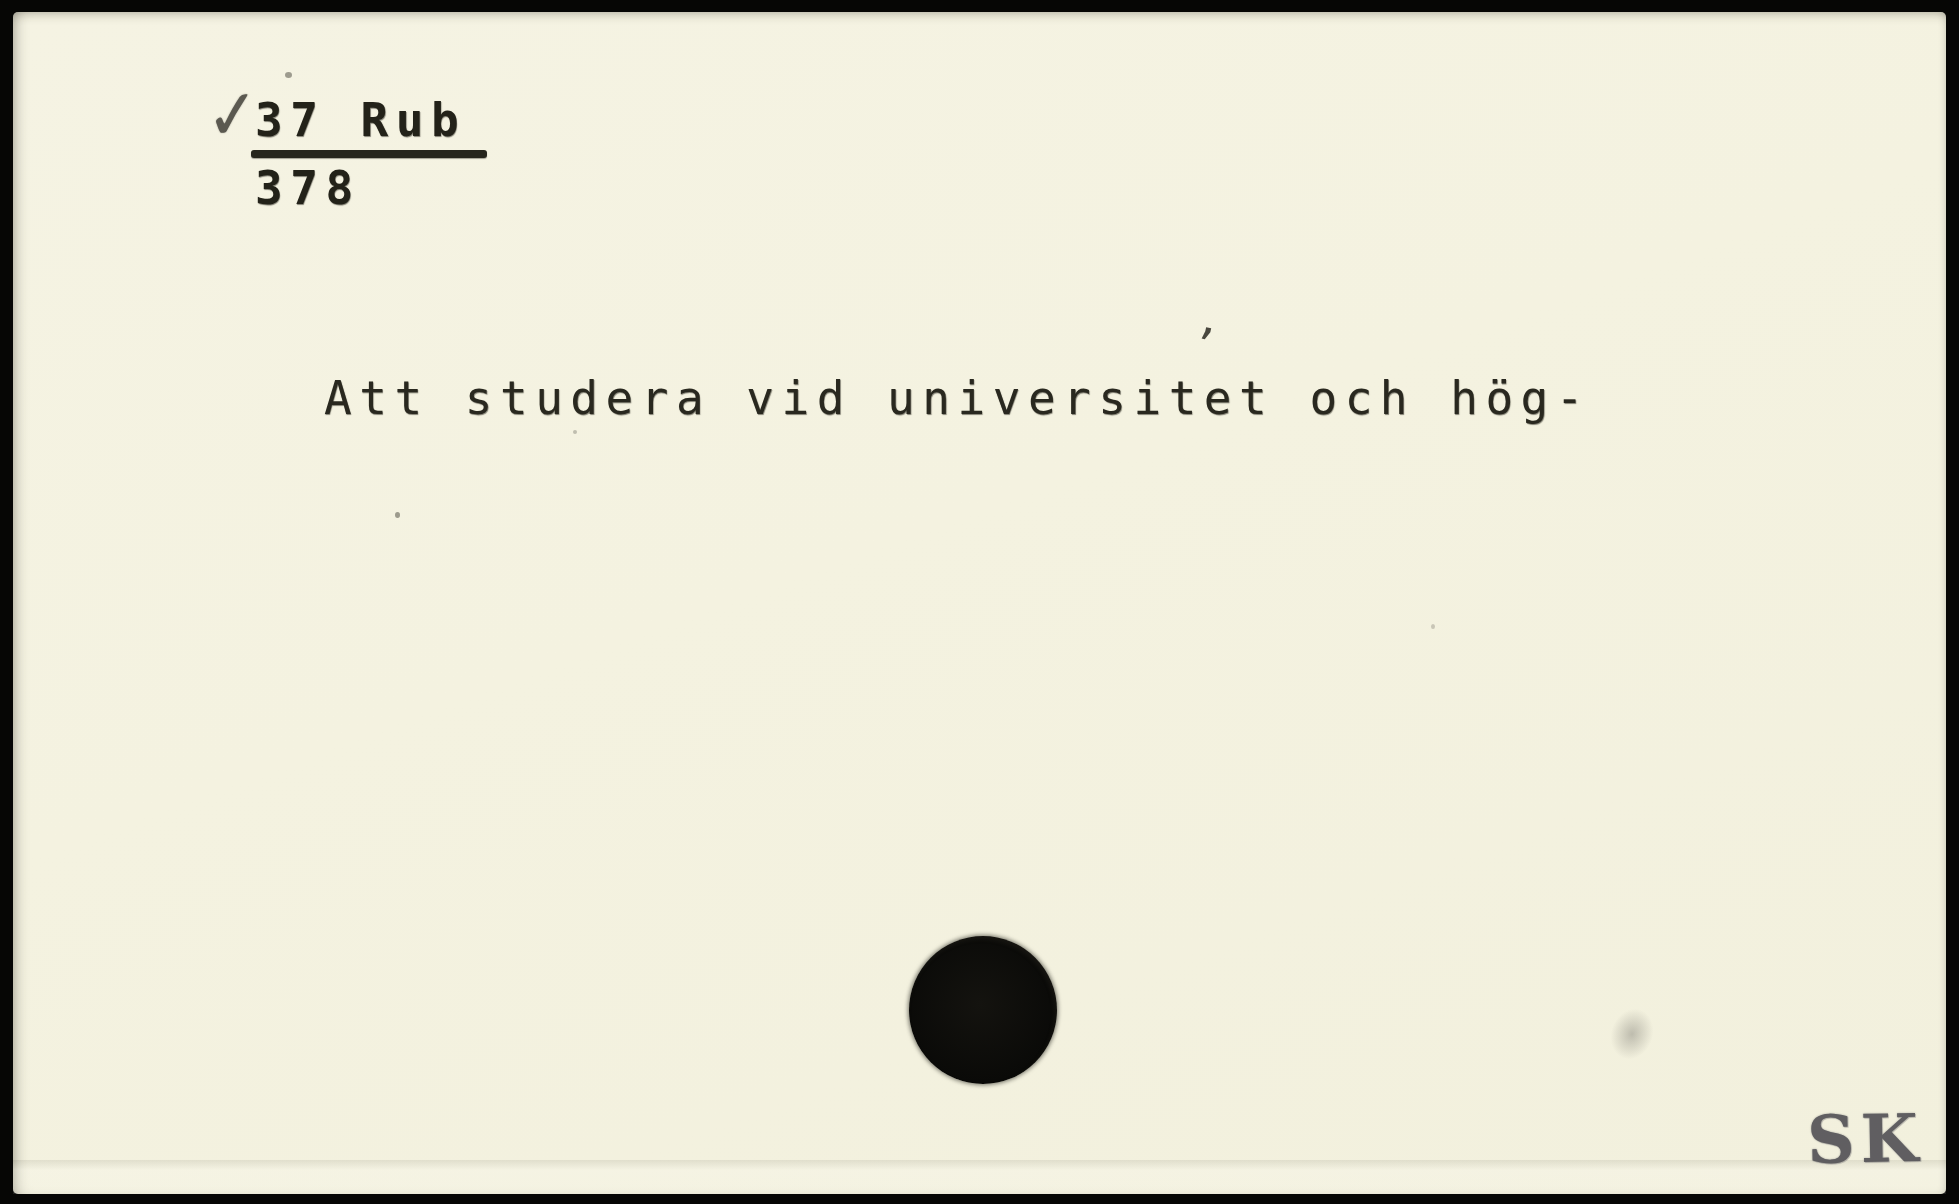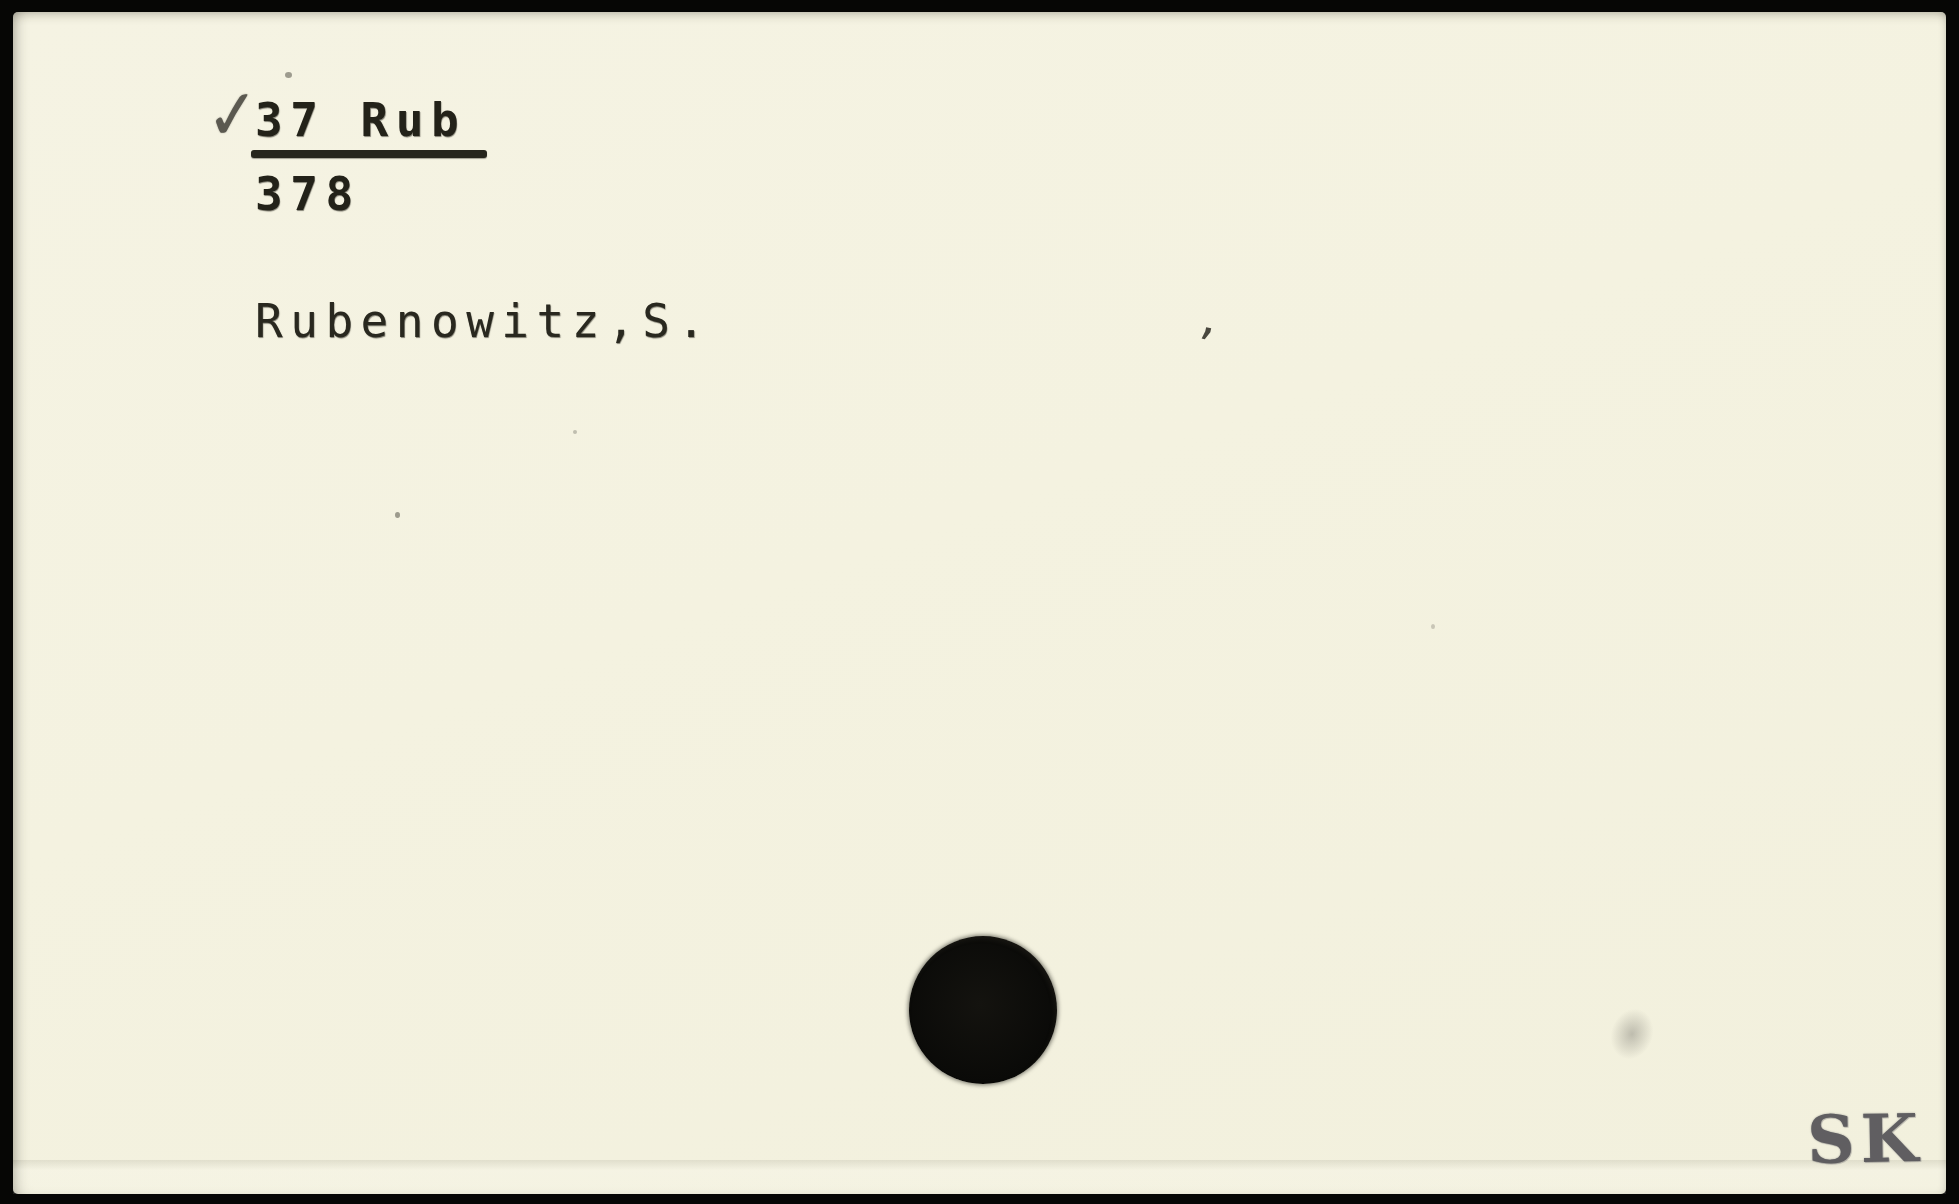--- a/index.html
+++ b/index.html
@@ -54,21 +54,21 @@
   .callnum-underline {
     position: absolute;
     left: 238px;
     top: 138px;
     width: 236px;
     height: 8px;
     background: #26251c;
     border-radius: 3px;
     box-shadow: 0 1px 1px rgba(40,38,30,0.4);
   }
-  .shelf-line { left: 242px; top: 150px; font-weight: bold; color: #232219; margin-top: 6px; }
+  .shelf-line { left: 242px; top: 150px; font-weight: bold; color: #232219; }
   .author-line { left: 242px; top: 283px; }
   .title-line-1 { left: 311px; top: 360px; }
   .title-line-2 { left: 242px; top: 420px; }
   .stray-mark {
     position: absolute;
     left: 1178px;
     top: 308px;
     font-size: 42px;
     color: rgba(42,41,33,0.85);
     transform: rotate(12deg);
@@ -131,22 +131,22 @@
   <div class="card">
 
     <span class="checkmark">✓</span>
 
     <div class="tw class-line">37 Rub</div>
 
     <div class="callnum-underline"></div>
 
     <div class="tw shelf-line">378</div>
 
-    <div class="tw author-line">Rubenowitz,S.</div>
 
+    <div class="tw title-line-1">Att studera vid universitet och hög-</div>
 
 
     <span class="stray-mark">’</span>
 
     <div class="hole-punch"></div>
 
     <div class="smudge"></div>
 
     <div class="crease"></div>
 

